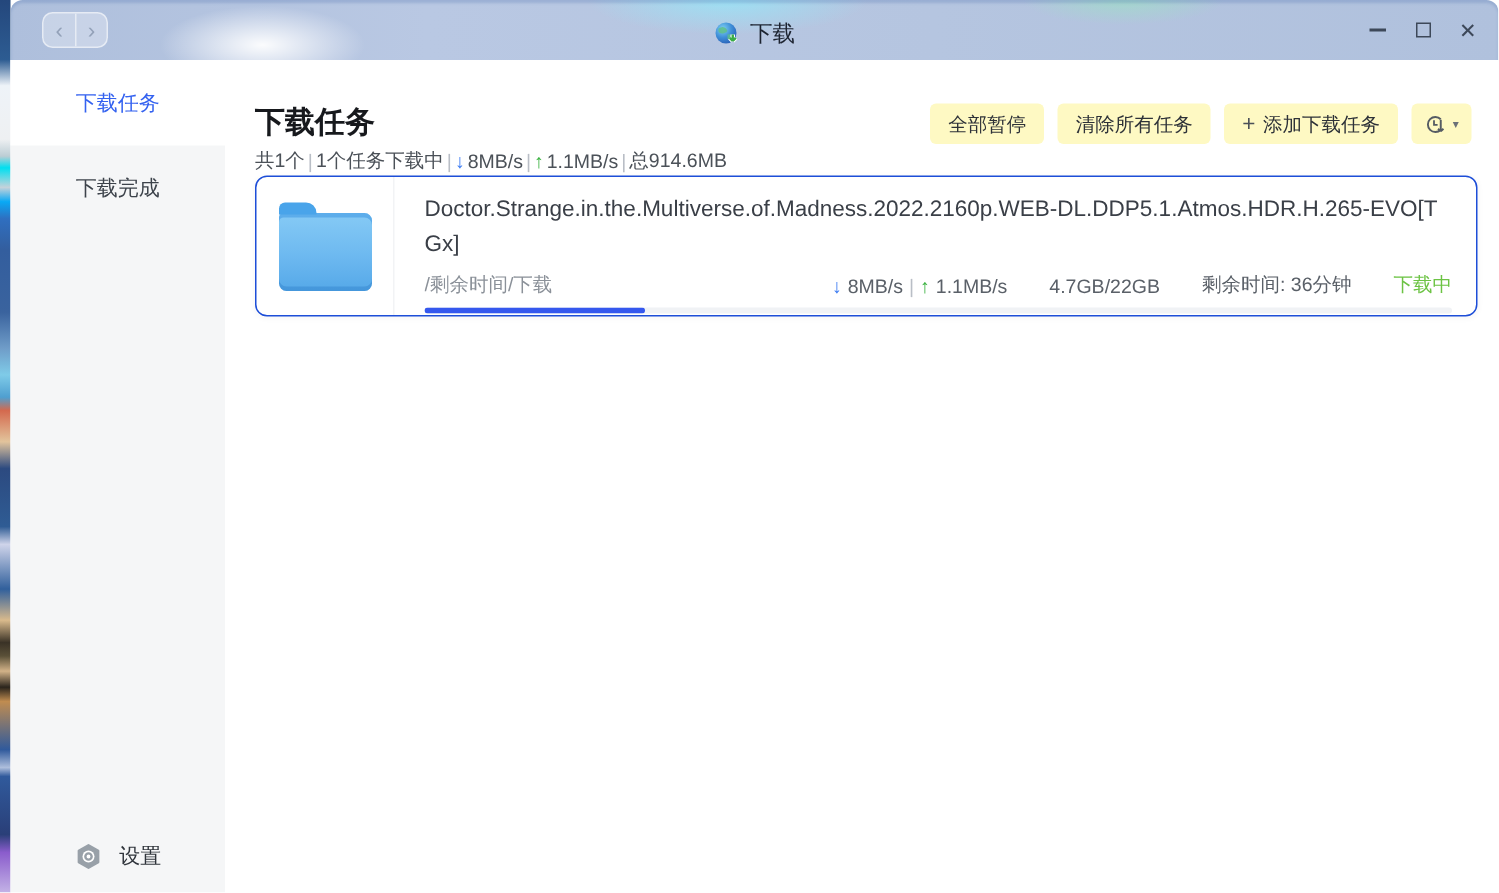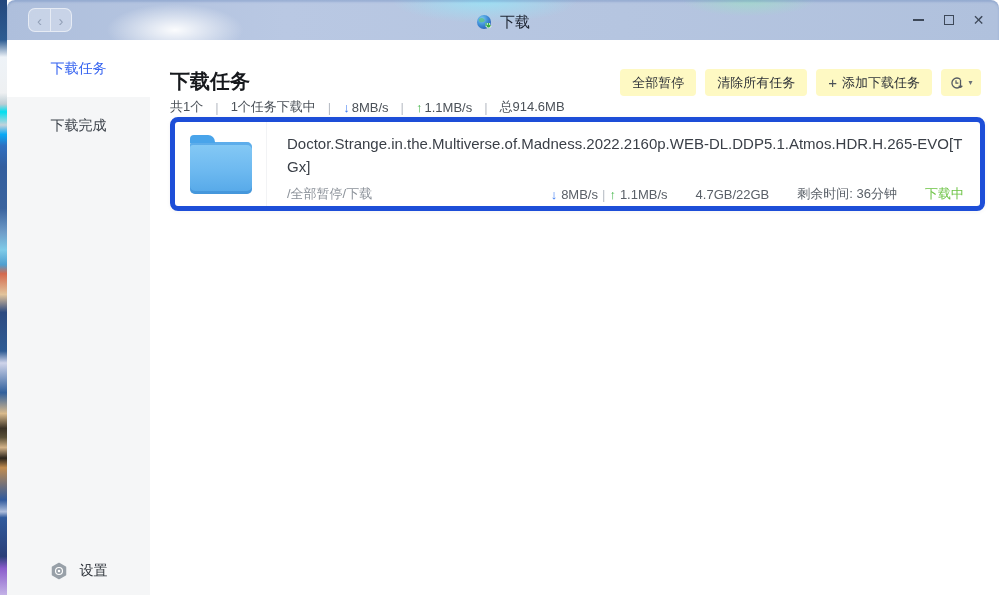--- a/index.html
+++ b/index.html
@@ -71,42 +71,42 @@
   .side-settings {
     position:absolute; left:0; bottom:12px; width:100%;
     display:flex; align-items:center; justify-content:center; gap:12px;
     font-size:14px; color:#2f343b; cursor:pointer; height:24px;
   }
 
   
   .content { position:absolute; left:150px; top:40px; width:849px; height:555px; background:#fff; }
   .heading { position:absolute; left:20px; top:28px; font-size:20px; font-weight:bold; color:#17191d; }
   .stats-line {
-    position:absolute; left:20px; top:58px; display:flex; align-items:center; gap:12px;
+    position:absolute; left:20px; top:58px; display:flex; align-items:center; gap:2px;
     font-size:13px; color:#4b5158; white-space:nowrap;
   }
   .sep { color:#b9bec6; }
   .arrow-down { color:#3a7af2; font-size:13px; }
   .arrow-up { color:#3cb342; font-size:13px; }
 
   .toolbar { position:absolute; right:18px; top:29px; display:flex; gap:9px; }
   .tb-btn {
     height:27px; padding:0 12px; border:none; border-radius:4px;
     background:#fef9c3; color:#2e3238; font-size:13px;
     font-family:inherit; display:flex; align-items:center; gap:5px; cursor:pointer;
     white-space:nowrap;
   }
   .tb-btn .plus { font-size:15px; color:#4b5158; }
   .tb-icon-btn { width:40px; justify-content:center; gap:3px; padding:0; }
   .caret { font-size:8px; color:#6b7178; }
 
   
   .card {
     position:absolute; left:20px; top:77px; width:815px; height:94px;
-    background:#fff; border:5px solid #1d4ed8; border-radius:8px;
+    background:#fff; border:1px solid #1d4ed8; border-radius:8px;
     box-shadow:0 1px 4px rgba(30,40,60,.05);
     display:flex; overflow:hidden; cursor:default;
   }
   .folder-zone {
     width:92px; flex:none; display:flex; align-items:center; justify-content:center;
     border-right:1px solid #f2f3f5;
   }
   .folder {
     width:62px; height:52px; position:relative; margin-top:8px;
     background:linear-gradient(180deg,#86caf5 0%,#6db9f0 55%,#55a8e8 100%);
@@ -244,21 +244,21 @@
     </button>
   </div>
 
   <section class="card">
     <div class="folder-zone">
       <div class="folder"></div>
     </div>
     <div class="task-body">
       <div class="task-name">Doctor.Strange.in.the.Multiverse.of.Madness.2022.2160p.WEB-DL.DDP5.1.Atmos.HDR.H.265-EVO[TGx]</div>
       <div class="task-row">
-        <span class="task-path">/全部暂停/下载</span>
+        <span class="task-path">/剩余时间/下载</span>
         <div class="task-stats">
           <span class="speed-group">
             <span class="arrow-down">↓</span>
             <span>8MB/s</span>
             <span class="sep">|</span>
             <span class="arrow-up">↑</span>
             <span>1.1MB/s</span>
           </span>
           <span>4.7GB/22GB</span>
           <span>

